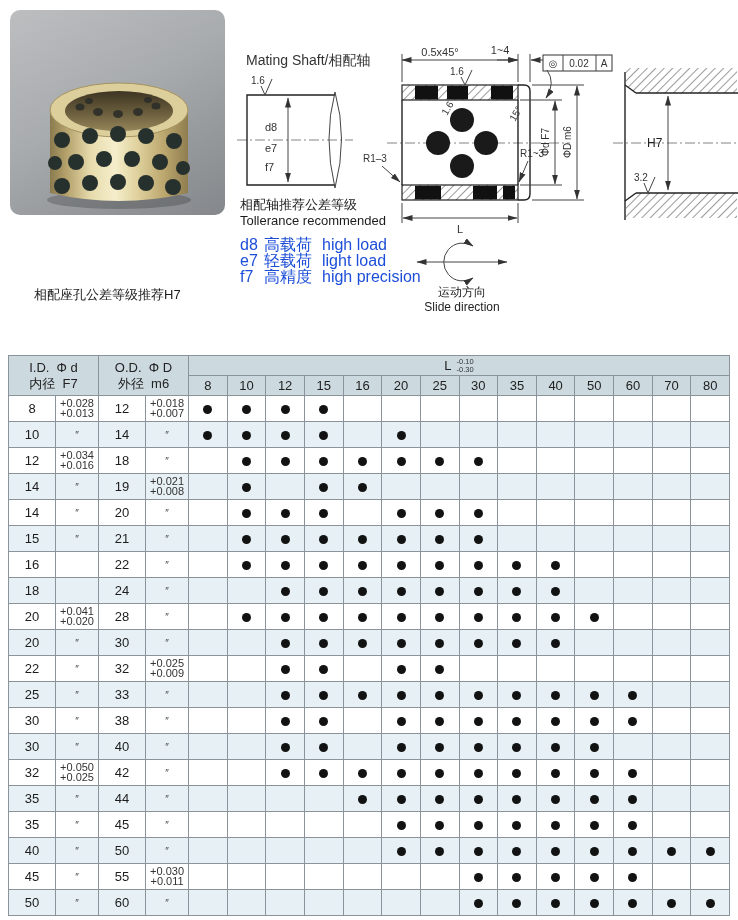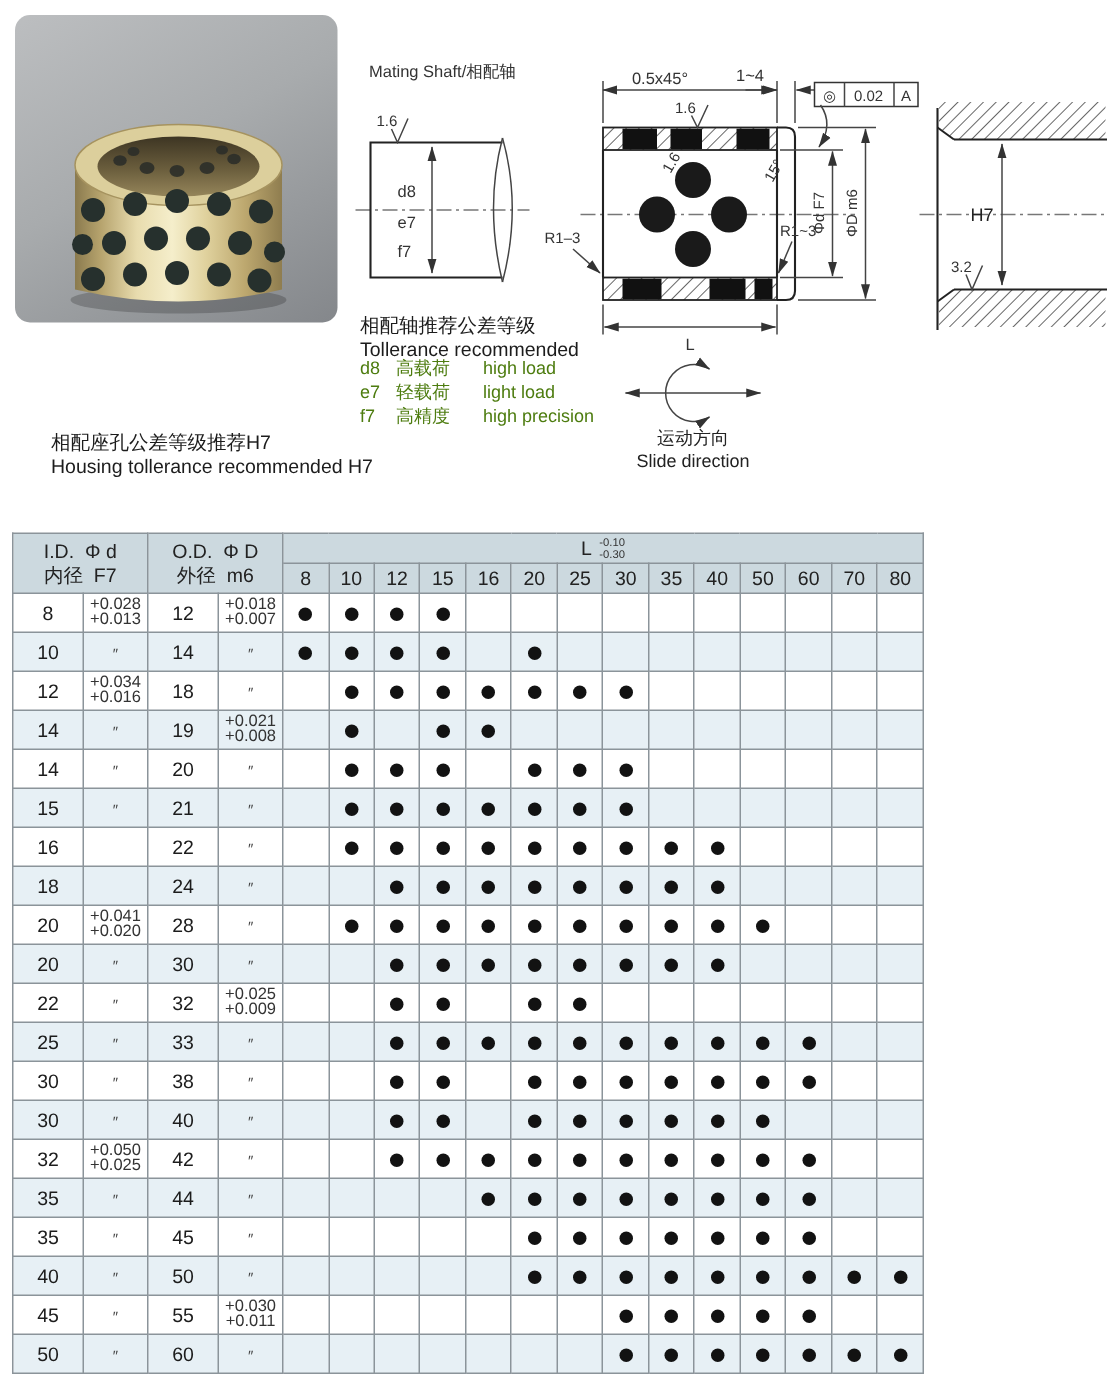--- a/index.html
+++ b/index.html
@@ -8,38 +8,38 @@
 
   
   #photo{position:absolute;left:10px;top:10px;width:215px;height:205px;border-radius:10px;
          background:linear-gradient(150deg,#bcbec0 0%,#a8abad 45%,#84878b 100%);overflow:hidden;}
 
   
   .tb{position:absolute;line-height:16px;font-size:13px;}
   #mat{left:18px;top:230px;}
   #mat .zh{font-weight:bold;}
   #hous{left:18px;top:287px;margin-left:16px;}
-  #shaft-title{left:246px;top:40px;font-size:11px;color:#333;}
-  #tolrec{left:240px;top:209px;}
-  #grades{position:absolute;left:240px;top:237px;font-size:12px;line-height:16px;color:#4d7c0f;}
+  #shaft-title{left:246px;top:52px;font-size:14px;color:#333;}
+  #tolrec{left:240px;top:197px;}
+  #grades{position:absolute;left:240px;top:237px;font-size:16px;line-height:16px;color:#1d4ed8;}
   .grade-row span{display:inline-block;}
   .g-code{width:24px;}
   .g-zh{width:58px;}
 
   
   #drawings{position:absolute;left:235px;top:30px;}
   .dim{font-size:11px;fill:#333;}
   .dim-s{font-size:10px;fill:#333;}
   .lbl{font-size:12px;fill:#222;}
   .thin{stroke:#444;stroke-width:1;fill:none;}
   .edge{stroke:#222;stroke-width:1.4;fill:none;}
   .cl{stroke:#777;stroke-width:0.9;fill:none;stroke-dasharray:10 3 2 3;}
 
   
-  #size-table{position:absolute;left:8px;top:355px;width:608px;border-collapse:collapse;table-layout:fixed;}
+  #size-table{position:absolute;left:8px;top:355px;width:722px;border-collapse:collapse;table-layout:fixed;}
   #size-table th,#size-table td{border:1px solid #8b949a;padding:0;text-align:center;vertical-align:middle;
         font-weight:normal;}
   #size-table thead th{background:#ccd9df;font-size:13px;color:#222;}
   #size-table thead tr.lenrow th{height:19px;}
   #size-table td{height:25px;font-size:13px;}
   #size-table tbody tr.alt td{background:#e7f0f5;}
   .hdr2{line-height:16px;white-space:pre;}
   .ltop{height:19px;}
   .lwrap{display:flex;align-items:center;justify-content:center;gap:5px;}
   .ltol{font-size:7.5px;line-height:8px;text-align:right;color:#333;}
@@ -99,21 +99,20 @@
           <circle cx="108" cy="172" r="8"></circle>
         <circle cx="136" cy="173" r="8"></circle>
           <circle cx="163" cy="177" r="8"></circle>
         <circle cx="45" cy="153" r="7"></circle>
       </g>
     </svg>
   </div>
 
   <div id="hous" class="tb">
     <div>相配座孔公差等级推荐H7</div>
-    <div>Housing tollerance recommended H7</div>
   </div>
 
   <div id="shaft-title" class="tb">Mating Shaft/相配轴</div>
   <div id="tolrec" class="tb">
     <div>相配轴推荐公差等级</div>
     <div>Tollerance recommended</div>
   </div>
   <div id="grades">
       <div class="grade-row"><span class="g-code">d8</span><span class="g-zh">高载荷</span><span class="g-en">high load</span></div>
       <div class="grade-row"><span class="g-code">e7</span><span class="g-zh">轻载荷</span><span class="g-en">light load</span></div>

